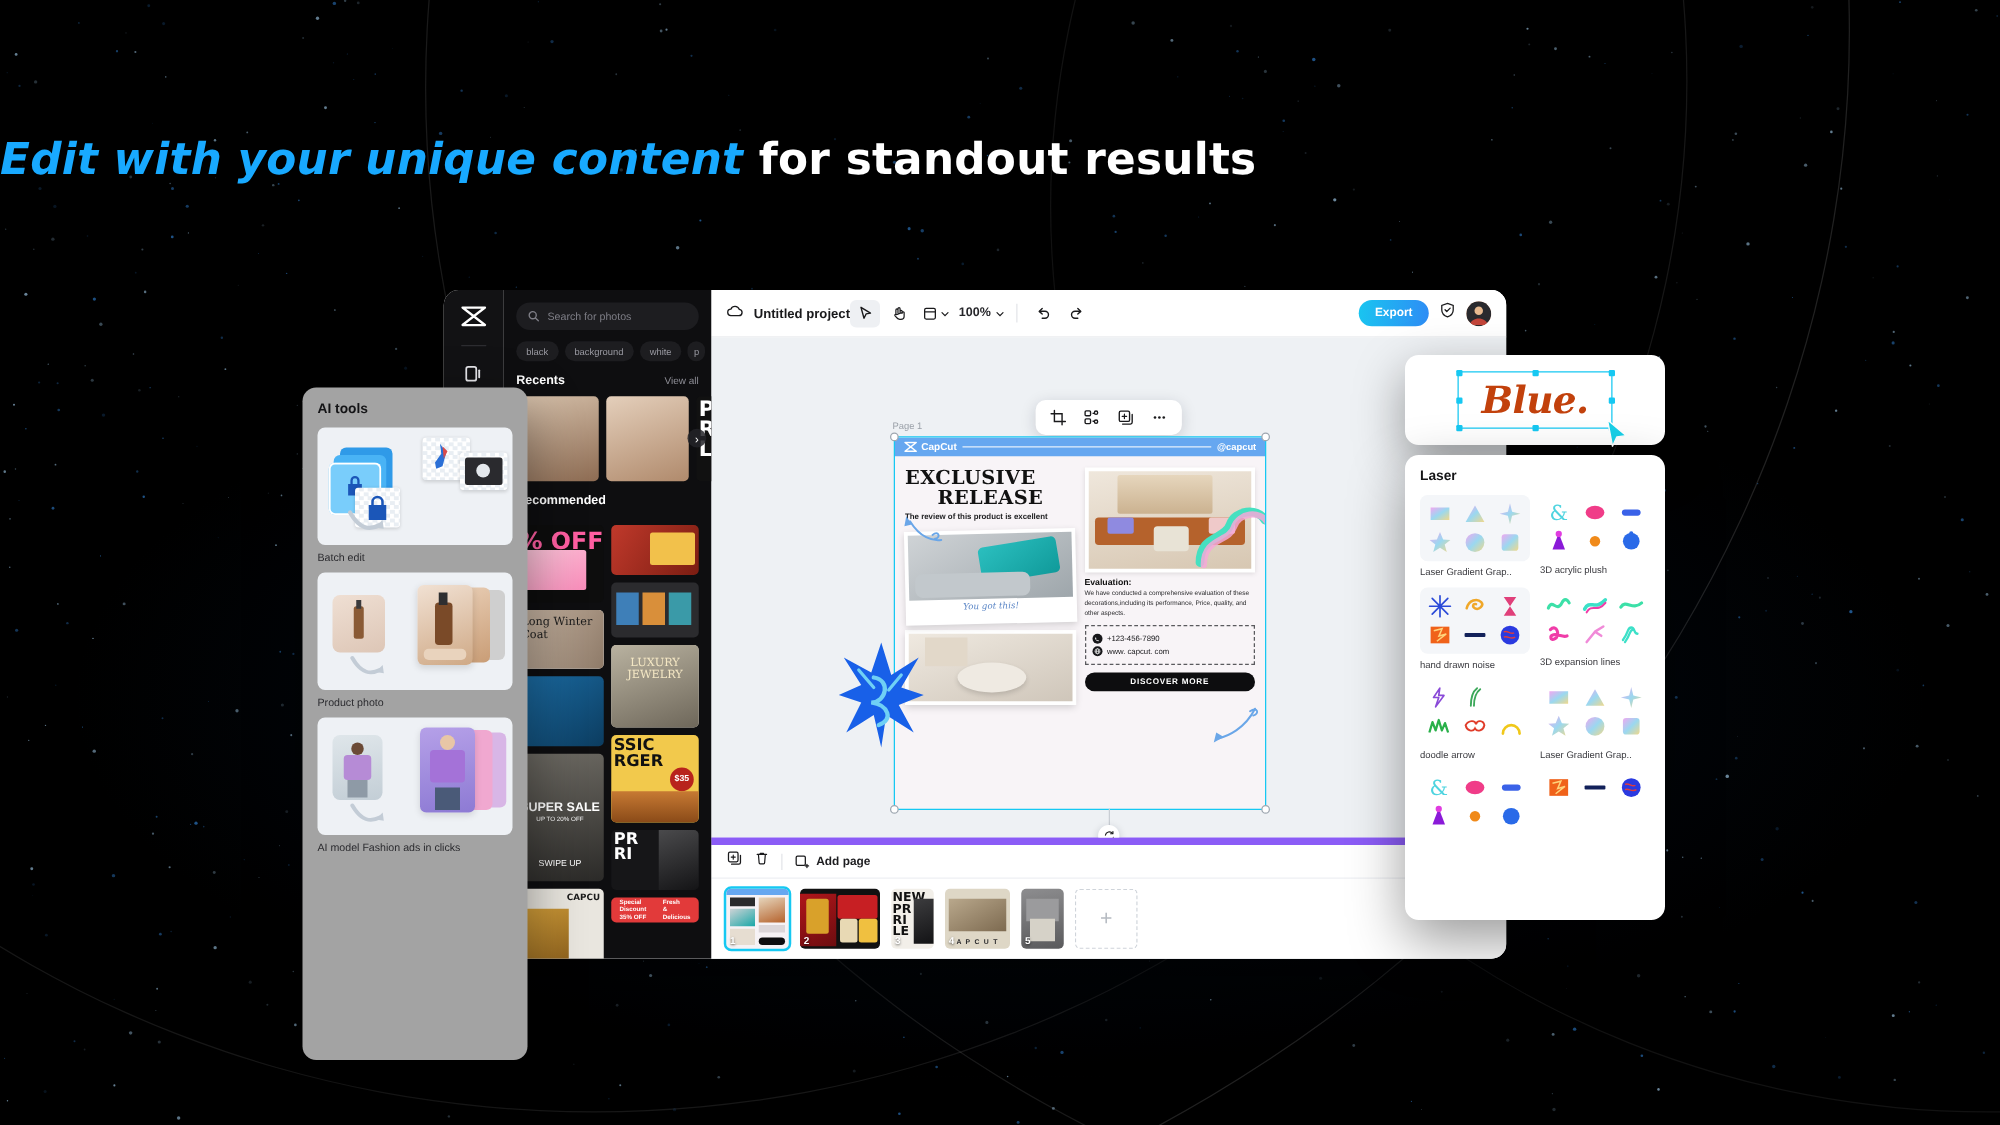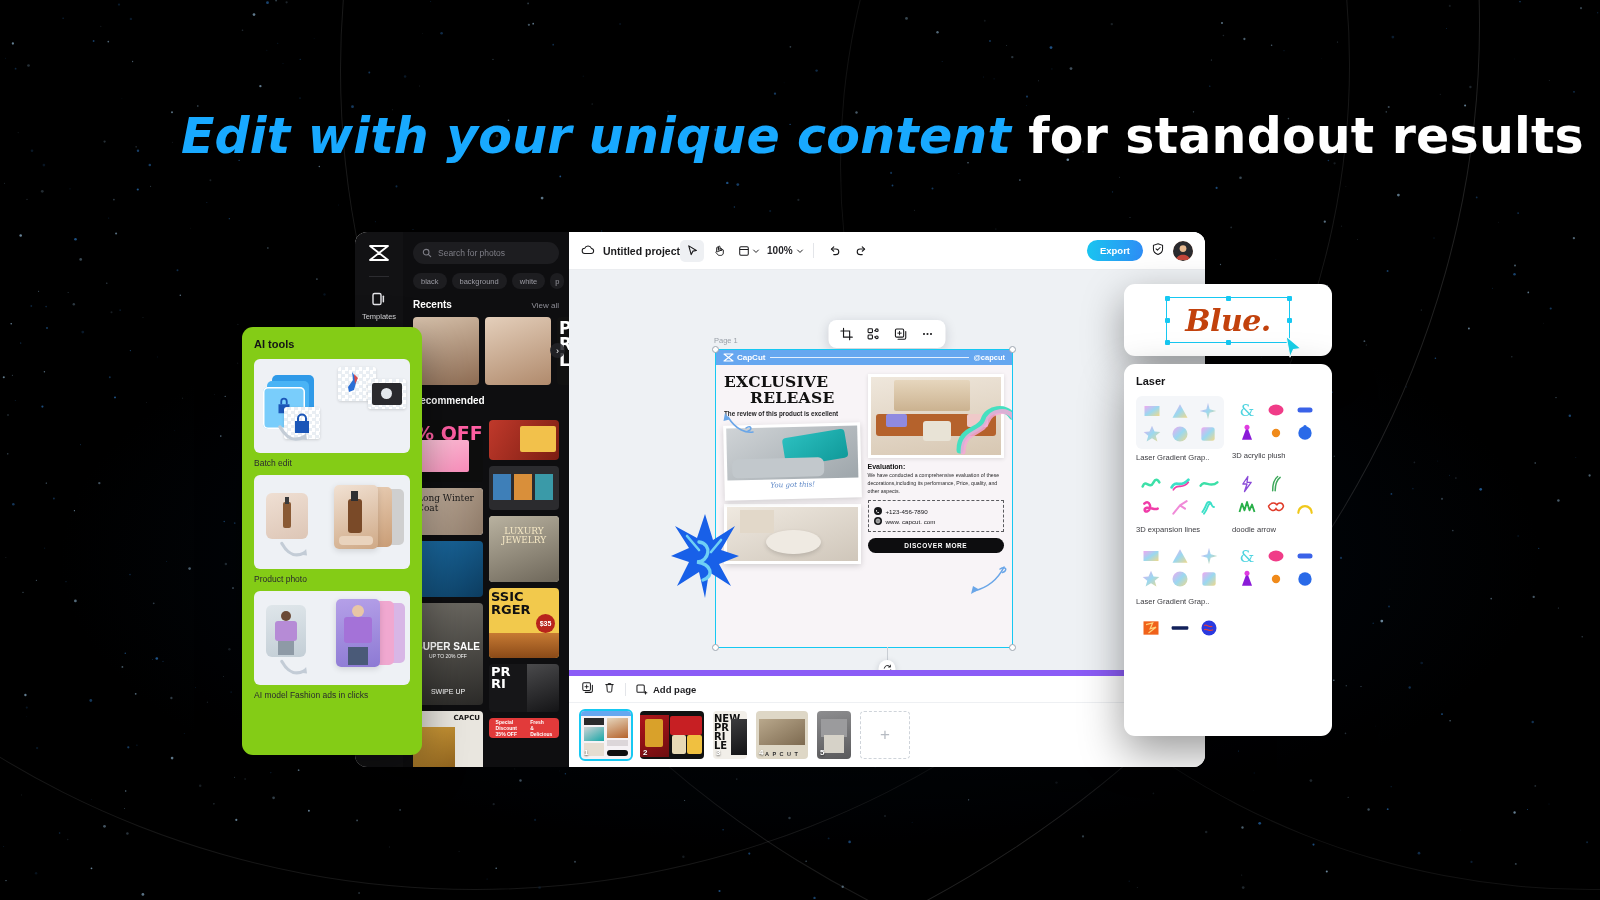--- a/index.html
+++ b/index.html
@@ -23,23 +23,23 @@
     border-radius: 50%; pointer-events: none;
   }
   .arc.a1 { width: 2300px; height: 2050px; left: -820px; top: -1000px; }
   .arc.a2 { width: 1750px; height: 1650px; left: -400px; top: -760px; border-color: rgba(255,255,255,.09); }
   .arc.a3 { width: 2050px; height: 1900px; left: 340px; top: -880px; border-color: rgba(255,255,255,.10); }
   .arc.a4 { width: 1500px; height: 1450px; left: 840px; top: -560px; border-color: rgba(255,255,255,.07); }
   .speckles { position: absolute; inset: 0; pointer-events: none; }
 
   
   .headline {
-    position: absolute; left: 0; right: 16px; top: 108px;
-    text-align: right;
-    font-size: 49px; font-weight: 700; letter-spacing: .2px;
+    position: absolute; left: 0; right: 0; top: 108px;
+    text-align: left;
+    font-size: 35px; font-weight: 700; letter-spacing: .2px;
     white-space: nowrap;
     font-family: "DejaVu Sans", sans-serif;
   }
   .headline .hl-blue { color: #18A9FF; font-style: italic; }
   .headline .hl-white { color: #fff; }
 
   
   .app {
     position: absolute; left: 355px; top: 232px;
     width: 850px; height: 535px;
@@ -168,22 +168,22 @@
     position: absolute; left: 3px; bottom: 2px; color: #fff; font-size: 8px; font-weight: 700;
     text-shadow: 0 1px 2px rgba(0,0,0,.6);
   }
   .add-thumb {
     width: 50px; height: 48px; border: 1.3px dashed #cfd4da; border-radius: 4px;
     display: flex; align-items: center; justify-content: center; color: #b6bbc2; font-size: 17px; flex: none; cursor: pointer;
   }
 
   
   .aicard {
-    position: absolute; left: 242px; top: 327px; width: 180px; height: 428px;
-    background: #84cc16; border-radius: 11px; padding: 11px 12px;
+    position: absolute; left: 242px; top: 310px; width: 180px; height: 538px;
+    background: #a3a3a3; border-radius: 11px; padding: 11px 12px;
     box-shadow: 0 16px 44px rgba(0,0,0,.42);
   }
   .aicard h3 { font-size: 11px; color: #141416; margin-bottom: 9px; }
   .ai-item { margin-bottom: 7px; }
   .ai-thumb { width: 100%; height: 94px; background: #eef1f5; border-radius: 6px; position: relative; overflow: hidden; }
   .ai-label { font-size: 8.5px; color: #2a2a2e; margin-top: 5px; }
 
   
   .bluecard {
     position: absolute; left: 1124px; top: 284px; width: 208px; height: 72px;
@@ -1282,20 +1282,47 @@
               <circle cx="12" cy="12" r="5" fill="#f08a1a"></circle>
             </svg>
           <svg class="gl" viewBox="0 0 24 24">
               <circle cx="12" cy="12" r="8" fill="#2a6ae8"></circle>
               <circle cx="12" cy="4.5" r="2" fill="#2a6ae8"></circle>
             </svg>
         </div>
         <div class="pack-label">3D acrylic plush</div>
       </div>
 
+      <div class="pack-cell">
+        <div class="pack-tile">
+          <svg class="gl" viewBox="0 0 24 24">
+              <g stroke="#2a4ad8" stroke-width="1.6" stroke-linecap="round">
+                <path d="M12 2v20M2 12h20M4.5 4.5 19.5 19.5M19.5 4.5 4.5 19.5"></path>
+              </g>
+            </svg>
+          <svg class="gl" viewBox="0 0 24 24">
+              <path d="M4 14 C6 6 14 4 18 8 C21 11 16 16 12 14 C9 12.6 10 9 13 10" fill="none" stroke="#f0a82a" stroke-width="2.4" stroke-linecap="round"></path>
+            </svg>
+          <svg class="gl" viewBox="0 0 24 24">
+              <path d="M6 3h12l-6 9 6 9H6l6-9Z" fill="#e0407a"></path>
+            </svg>
+          <svg class="gl" viewBox="0 0 24 24">
+              <rect x="3" y="4" width="18" height="16" fill="#f0621a"></rect>
+              <path d="M6 8 L14 6 L11 13 L18 11 L9 18" fill="none" stroke="#ffd27a" stroke-width="1.5"></path>
+            </svg>
+          <svg class="gl" viewBox="0 0 24 24">
+              <rect x="2" y="10" width="20" height="4" rx="1" fill="#12215a"></rect>
+            </svg>
+          <svg class="gl" viewBox="0 0 24 24">
+              <circle cx="12" cy="12" r="9" fill="#2a3ae0"></circle>
+              <path d="M6 9 C10 7 12 12 16 10 M6 14 C10 12 12 17 17 14" fill="none" stroke="#e03c3c" stroke-width="1.4"></path>
+            </svg>
+        </div>
+        <div class="pack-label">hand drawn noise</div>
+      </div>
 
       <div class="pack-cell">
         <div class="pack-tile plain">
           <svg class="gl" viewBox="0 0 24 24">
               <path d="M2 15 C6 5 10 20 15 10 C18 4 21 8 22 10" fill="none" stroke="#3ce0a8" stroke-width="3" stroke-linecap="round"></path>
             </svg>
           <svg class="gl" viewBox="0 0 24 24">
               <path d="M2 16 C7 6 12 18 22 7" fill="none" stroke="#3ce0c8" stroke-width="3.4" stroke-linecap="round"></path>
               <path d="M4 19 C9 10 14 20 22 10" fill="none" stroke="#f03ca8" stroke-width="2" stroke-linecap="round"></path>
             </svg>

